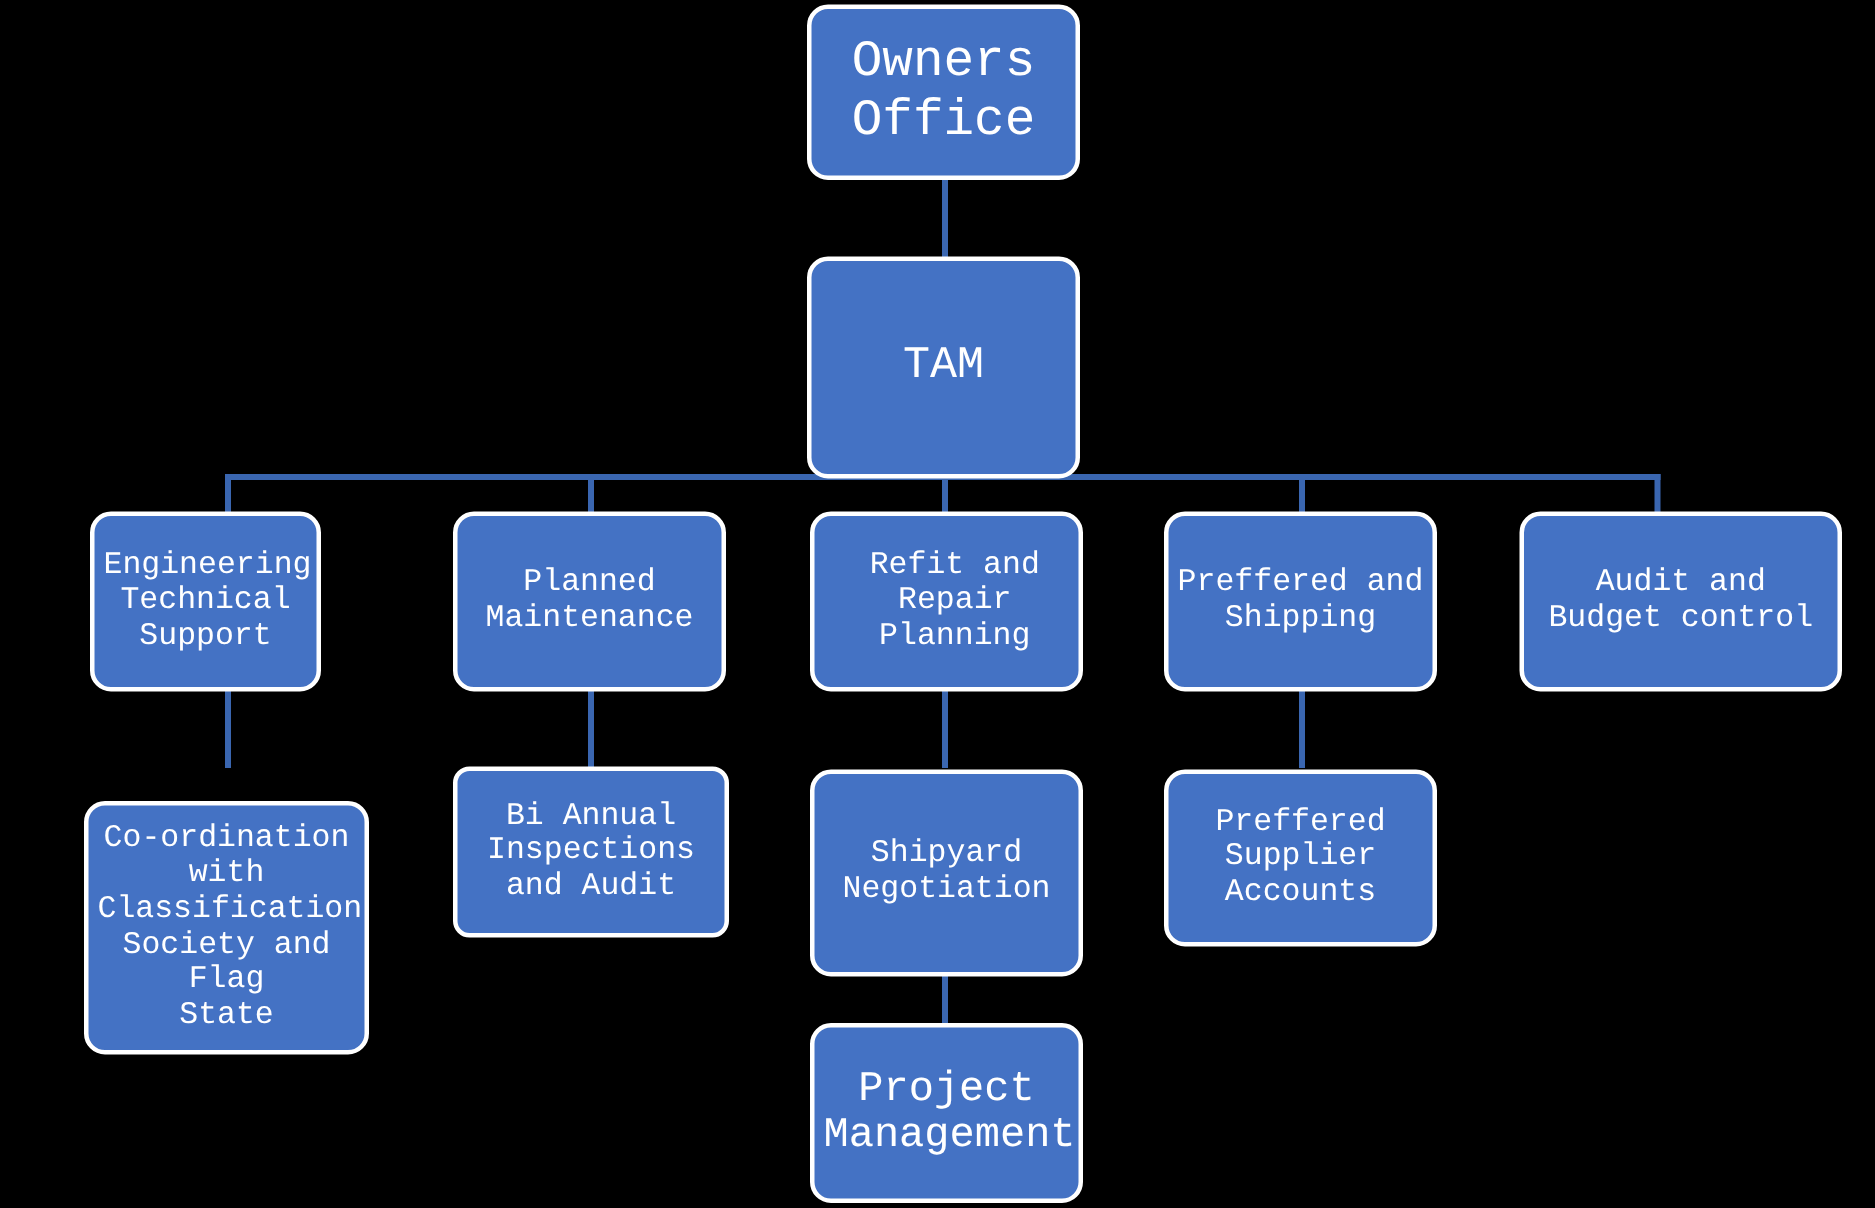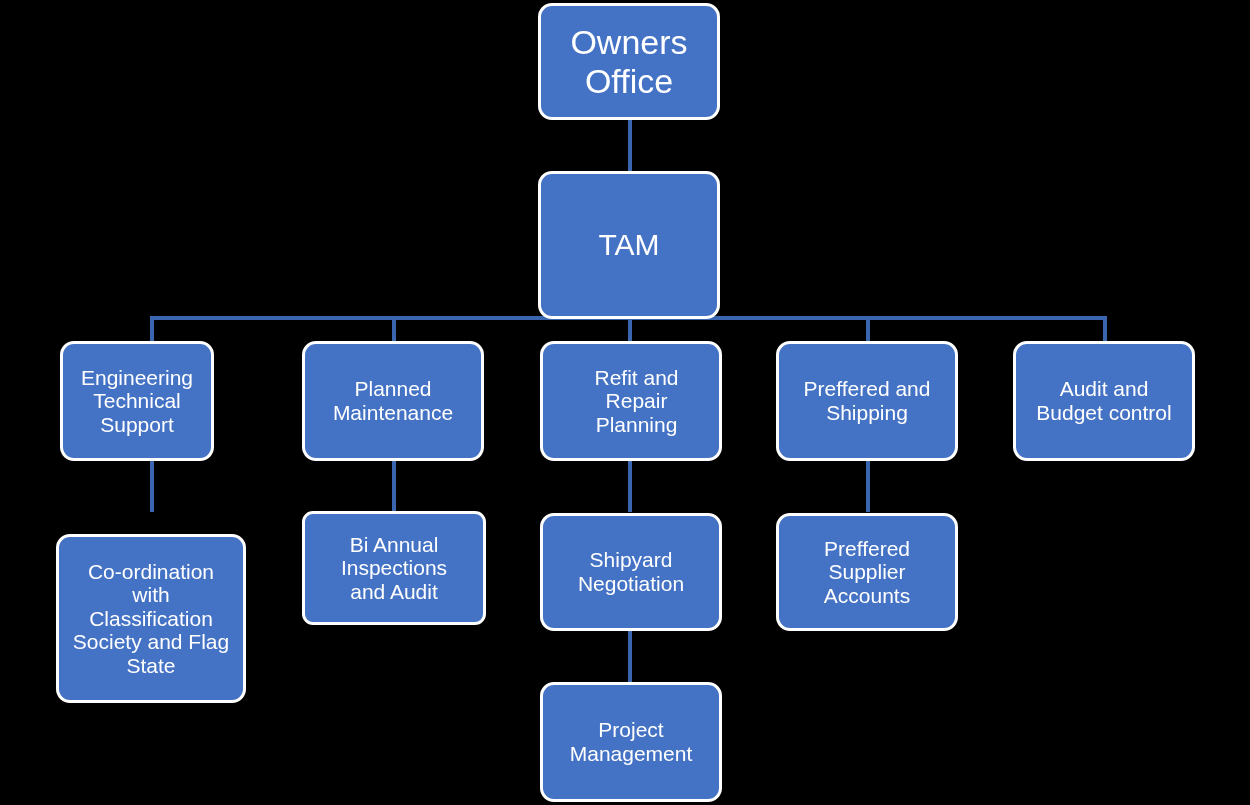--- a/index.html
+++ b/index.html
@@ -34,32 +34,33 @@
     border: 3px solid #FFFFFF;
     border-radius: 14px;
     display: flex;
     align-items: center;
     justify-content: center;
     text-align: center;
     color: #FFFFFF;
     z-index: 3;
     padding: 2px 6px;
     line-height: 1.12;
+    font-family: Liberation Mono, monospace;
   }
   .node .lbl {
     display: block;
     width: 100%;
     white-space: pre-line;
   }
 
   .t-root   { font-size: 34px; }
   .t-tam    { font-size: 30px; }
   .t-lvl3   { font-size: 21px; }
   .t-lvl4   { font-size: 21px; }
-  .t-lvl5   { font-size: 21px; }
+  .t-lvl5   { font-size: 28px; }
 </style>
 </head>
 <body>
 
 <div id="canvas">
 
   <div class="conn v" style="left:628px; top:118px; height:54px;"></div>
 
   <div class="conn v" style="left:628px; top:288px; height:30px;"></div>
 
@@ -102,40 +103,40 @@
     <span class="lbl">Refit and
 Repair
 Planning</span>
   </div>
 
   <div class="node t-lvl3" style="left:776px; top:341px; width:182px; height:120px;">
     <span class="lbl">Preffered and
 Shipping</span>
   </div>
 
-  <div class="node t-lvl3" style="left:1013px; top:341px; width:182px; height:120px;text-align:center;">
+  <div class="node t-lvl3" style="left:1013px; top:341px; width:215px; height:120px;text-align:center;">
     <span class="lbl">Audit and
 Budget control</span>
   </div>
 
   <div class="node t-lvl4" style="left:56px; top:534px; width:190px; height:169px;">
     <span class="lbl">Co-ordination
 with
 Classification
 Society and Flag
 State</span>
   </div>
 
   <div class="node t-lvl4" style="left:302px; top:511px; width:184px; height:114px;border-radius:11px;">
     <span class="lbl">Bi Annual
 Inspections
 and Audit</span>
   </div>
 
-  <div class="node t-lvl4" style="left:540px; top:513px; width:182px; height:118px;">
+  <div class="node t-lvl4" style="left:540px; top:513px; width:182px; height:138px;">
     <span class="lbl">Shipyard
 Negotiation</span>
   </div>
 
   <div class="node t-lvl4" style="left:776px; top:513px; width:182px; height:118px;">
     <span class="lbl">Preffered
 Supplier
 Accounts</span>
   </div>
 

